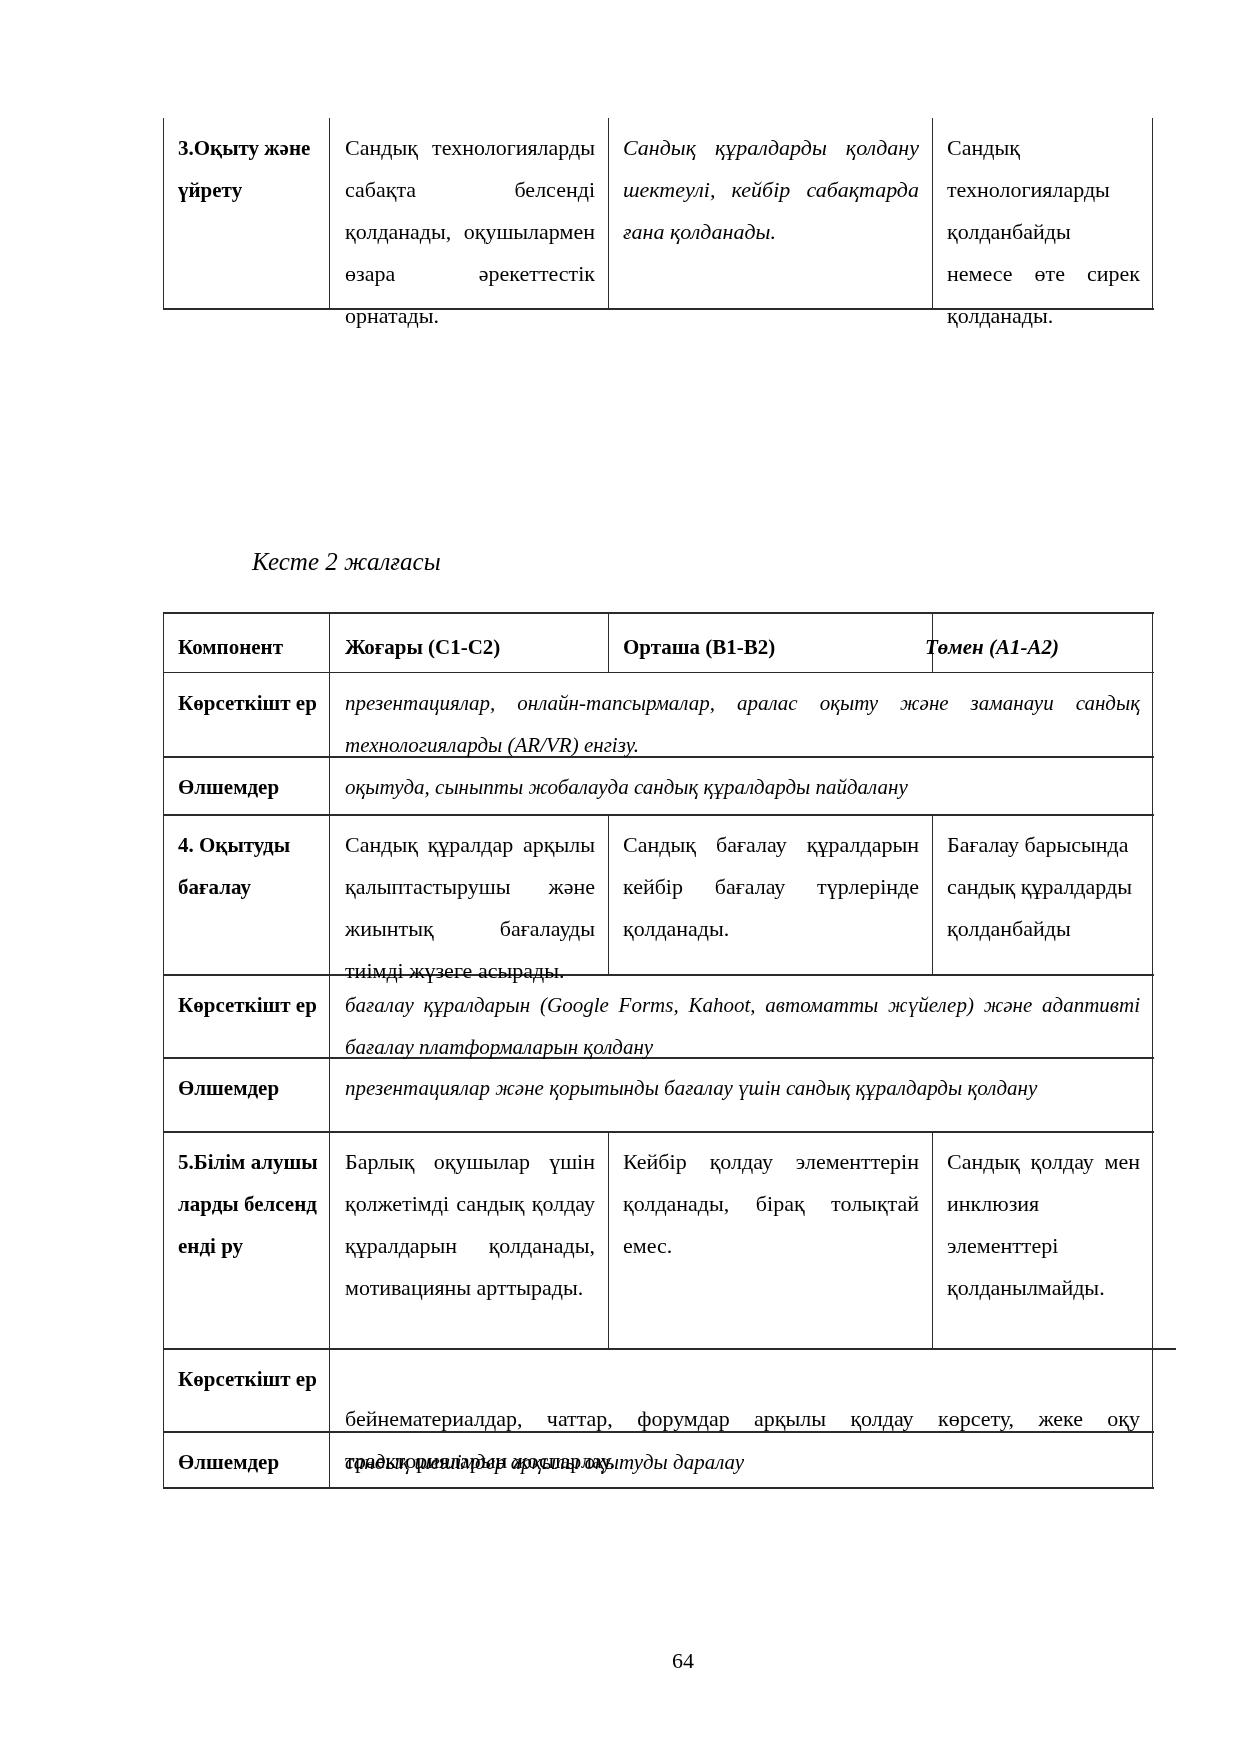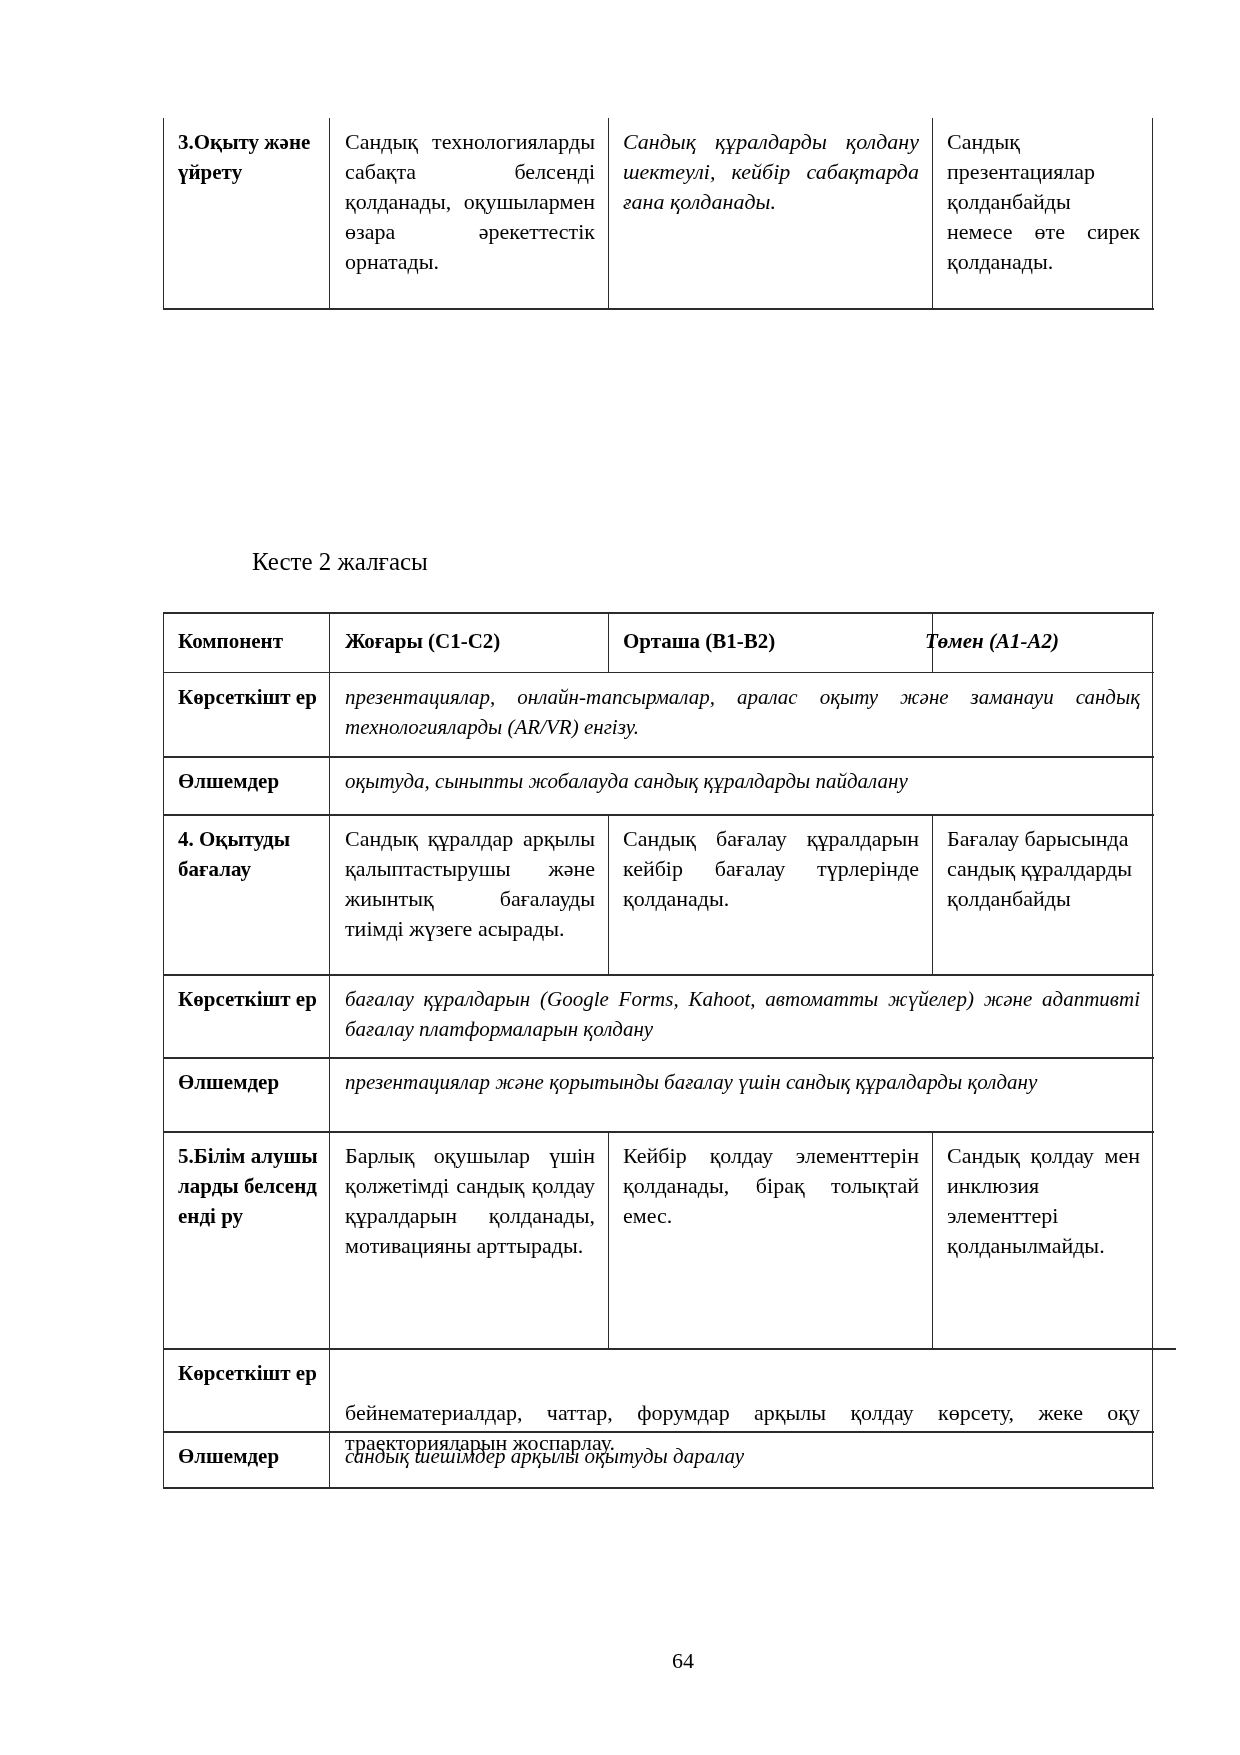--- a/index.html
+++ b/index.html
@@ -2,45 +2,45 @@
 <html><head>
 <meta charset="utf-8">
 <style>
   html, body { margin: 0; padding: 0; background: #ffffff; }
   body { width: 1240px; height: 1755px; position: relative; overflow: hidden;
          font-family: "Liberation Serif", "DejaVu Serif", serif; color: #000; }
   .abs { position: absolute; }
   .hline { position: absolute; height: 0; border-top: 2px solid #2b2b2b; }
   .hline.thin { border-top-width: 1.5px; }
   .vline { position: absolute; width: 0; border-left: 1.5px solid #2b2b2b; }
-  .cell { position: absolute; font-size: 22px; line-height: 30px; box-sizing: border-box; }
+  .cell { position: absolute; font-size: 22px; line-height: 42px; box-sizing: border-box; }
   .j { text-align: justify; text-align-last: left; }
   .b { font-weight: bold; }
   .i { font-style: italic; }
   .caption { font-size: 25px; }
   .pagenum { font-size: 22px; margin-top: 12px; }
 </style>
 </head>
 <body>
 
 <div>
   <div class="vline" style="left:163px; top:118px; height:192px;"></div>
   <div class="vline" style="left:329px; top:118px; height:192px;"></div>
   <div class="vline" style="left:608px; top:118px; height:192px;"></div>
   <div class="vline" style="left:932px; top:118px; height:192px;"></div>
   <div class="vline" style="left:1152px; top:118px; height:192px;"></div>
   <div class="hline" style="left:163px; top:308px; width:991px;"></div>
 
   <div class="cell b" style="left:178px; top:127px; width:148px; font-size:21px;">3.Оқыту және үйрету</div>
   <div class="cell j" style="left:345px; top:127px; width:250px;">Сандық технологияларды сабақта белсенді қолданады, оқушылармен өзара әрекеттестік орнатады.</div>
   <div class="cell j" style="left:623px; top:127px; width:296px;font-style:italic;">Сандық құралдарды қолдану шектеулі, кейбір сабақтарда ғана қолданады.</div>
-  <div class="cell j" style="left:947px; top:127px; width:193px;">Сандық презентациялар қолданбайды немесе өте сирек қолданады.</div>
+  <div class="cell j" style="left:947px; top:127px; width:193px;">Сандық технологияларды қолданбайды немесе өте сирек қолданады.</div>
 </div>
 
-<div class="abs caption" style="left:252px; top:548px;">Кесте 2 жалғасы</div>
+<div class="abs caption" style="left:252px; top:548px;font-style:italic;">Кесте 2 жалғасы</div>
 
 <div>
 
   <div class="hline" style="left:163px; top:612px; width:991px;"></div>
   <div class="hline thin" style="left:163px; top:672px; width:991px;"></div>
   <div class="hline" style="left:163px; top:756px; width:991px;"></div>
   <div class="hline" style="left:163px; top:814px; width:991px;"></div>
   <div class="hline" style="left:163px; top:974px; width:991px;"></div>
   <div class="hline" style="left:163px; top:1057px; width:991px;"></div>
   <div class="hline" style="left:163px; top:1131px; width:991px;"></div>

